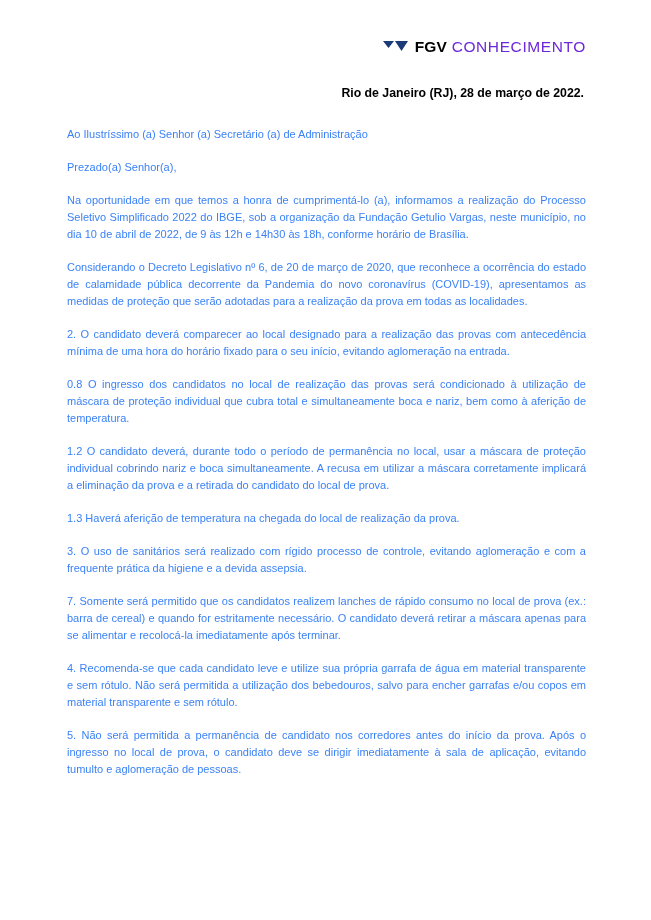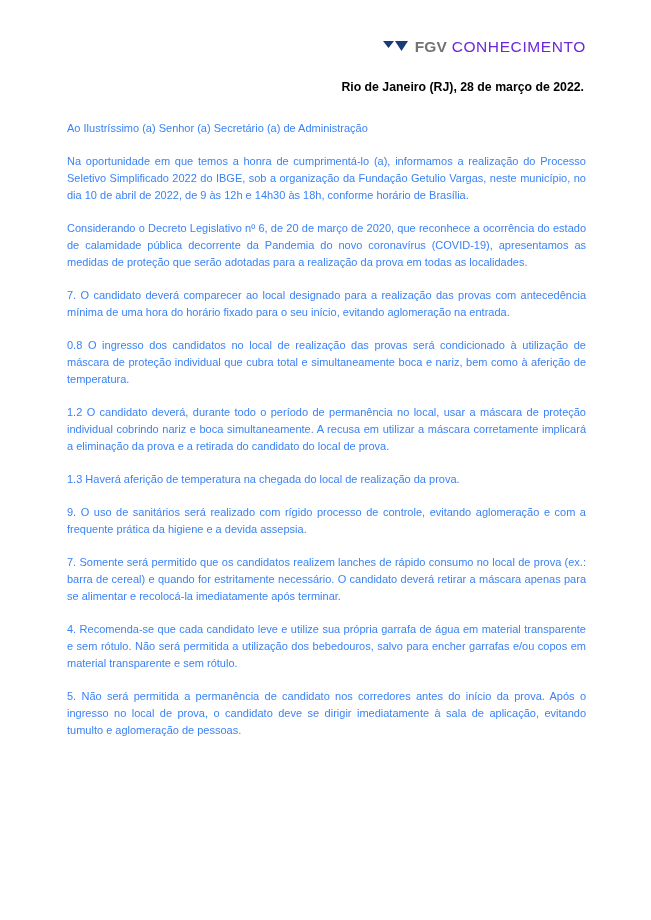--- a/index.html
+++ b/index.html
@@ -41,30 +41,30 @@
   .logo-text {
     font-family: "Liberation Sans", sans-serif;
     font-weight: bold;
     font-size: 15.5px;
     letter-spacing: 0.2px;
     color: #1b3a78;
     white-space: nowrap;
   }
   .logo-text .thin {
     font-weight: bold;
-    color: #737373;
+    color: #000000;
   }
   .logo-text .light {
     font-weight: normal;
     color: #6d28d9;
     letter-spacing: 0.6px;
   }
   
   .date-line {
-    margin-top: 16px;
+    margin-top: 22px;
     text-align: right;
     font-size: 12.3px;
     font-weight: bold;
     color: #000;
     padding-right: 2px;
   }
   
   .body-text {
     margin-top: 26px;
   }
@@ -94,25 +94,26 @@
         <span class="thin">FGV</span>
         <span class="light">CONHECIMENTO</span>
       </span>
     </div>
   </div>
 
   <div class="date-line">Rio de Janeiro (RJ), 28 de março de 2022.</div>
 
   <div class="body-text">
     <p class="para">Ao Ilustríssimo (a) Senhor (a) Secretário (a) de Administração</p>
+    <p class="para">Prezado(a) Senhor(a),</p>
     <p class="para">Na oportunidade em que temos a honra de cumprimentá-lo (a), informamos a realização do Processo Seletivo Simplificado 2022 do IBGE, sob a organização da Fundação Getulio Vargas, neste município, no dia 10 de abril de 2022, de 9 às 12h e 14h30 às 18h, conforme horário de Brasília.</p>
     <p class="para">Considerando o Decreto Legislativo nº 6, de 20 de março de 2020, que reconhece a ocorrência do estado de calamidade pública decorrente da Pandemia do novo coronavírus (COVID-19), apresentamos as medidas de proteção que serão adotadas para a realização da prova em todas as localidades.</p>
-    <p class="para">7. O candidato deverá comparecer ao local designado para a realização das provas com antecedência mínima de uma hora do horário fixado para o seu início, evitando aglomeração na entrada.</p>
+    <p class="para">2. O candidato deverá comparecer ao local designado para a realização das provas com antecedência mínima de uma hora do horário fixado para o seu início, evitando aglomeração na entrada.</p>
     <p class="para">0.8 O ingresso dos candidatos no local de realização das provas será condicionado à utilização de máscara de proteção individual que cubra total e simultaneamente boca e nariz, bem como à aferição de temperatura.</p>
     <p class="para">1.2 O candidato deverá, durante todo o período de permanência no local, usar a máscara de proteção individual cobrindo nariz e boca simultaneamente. A recusa em utilizar a máscara corretamente implicará a eliminação da prova e a retirada do candidato do local de prova.</p>
     <p class="para">1.3 Haverá aferição de temperatura na chegada do local de realização da prova.</p>
-    <p class="para">9. O uso de sanitários será realizado com rígido processo de controle, evitando aglomeração e com a frequente prática da higiene e a devida assepsia.</p>
+    <p class="para">3. O uso de sanitários será realizado com rígido processo de controle, evitando aglomeração e com a frequente prática da higiene e a devida assepsia.</p>
     <p class="para">7. Somente será permitido que os candidatos realizem lanches de rápido consumo no local de prova (ex.: barra de cereal) e quando for estritamente necessário. O candidato deverá retirar a máscara apenas para se alimentar e recolocá-la imediatamente após terminar.</p>
     <p class="para">4. Recomenda-se que cada candidato leve e utilize sua própria garrafa de água em material transparente e sem rótulo. Não será permitida a utilização dos bebedouros, salvo para encher garrafas e/ou copos em material transparente e sem rótulo.</p>
     <p class="para">5. Não será permitida a permanência de candidato nos corredores antes do início da prova. Após o ingresso no local de prova, o candidato deve se dirigir imediatamente à sala de aplicação, evitando tumulto e aglomeração de pessoas.</p>
   </div>
 
 </div>
 
 </body></html>

